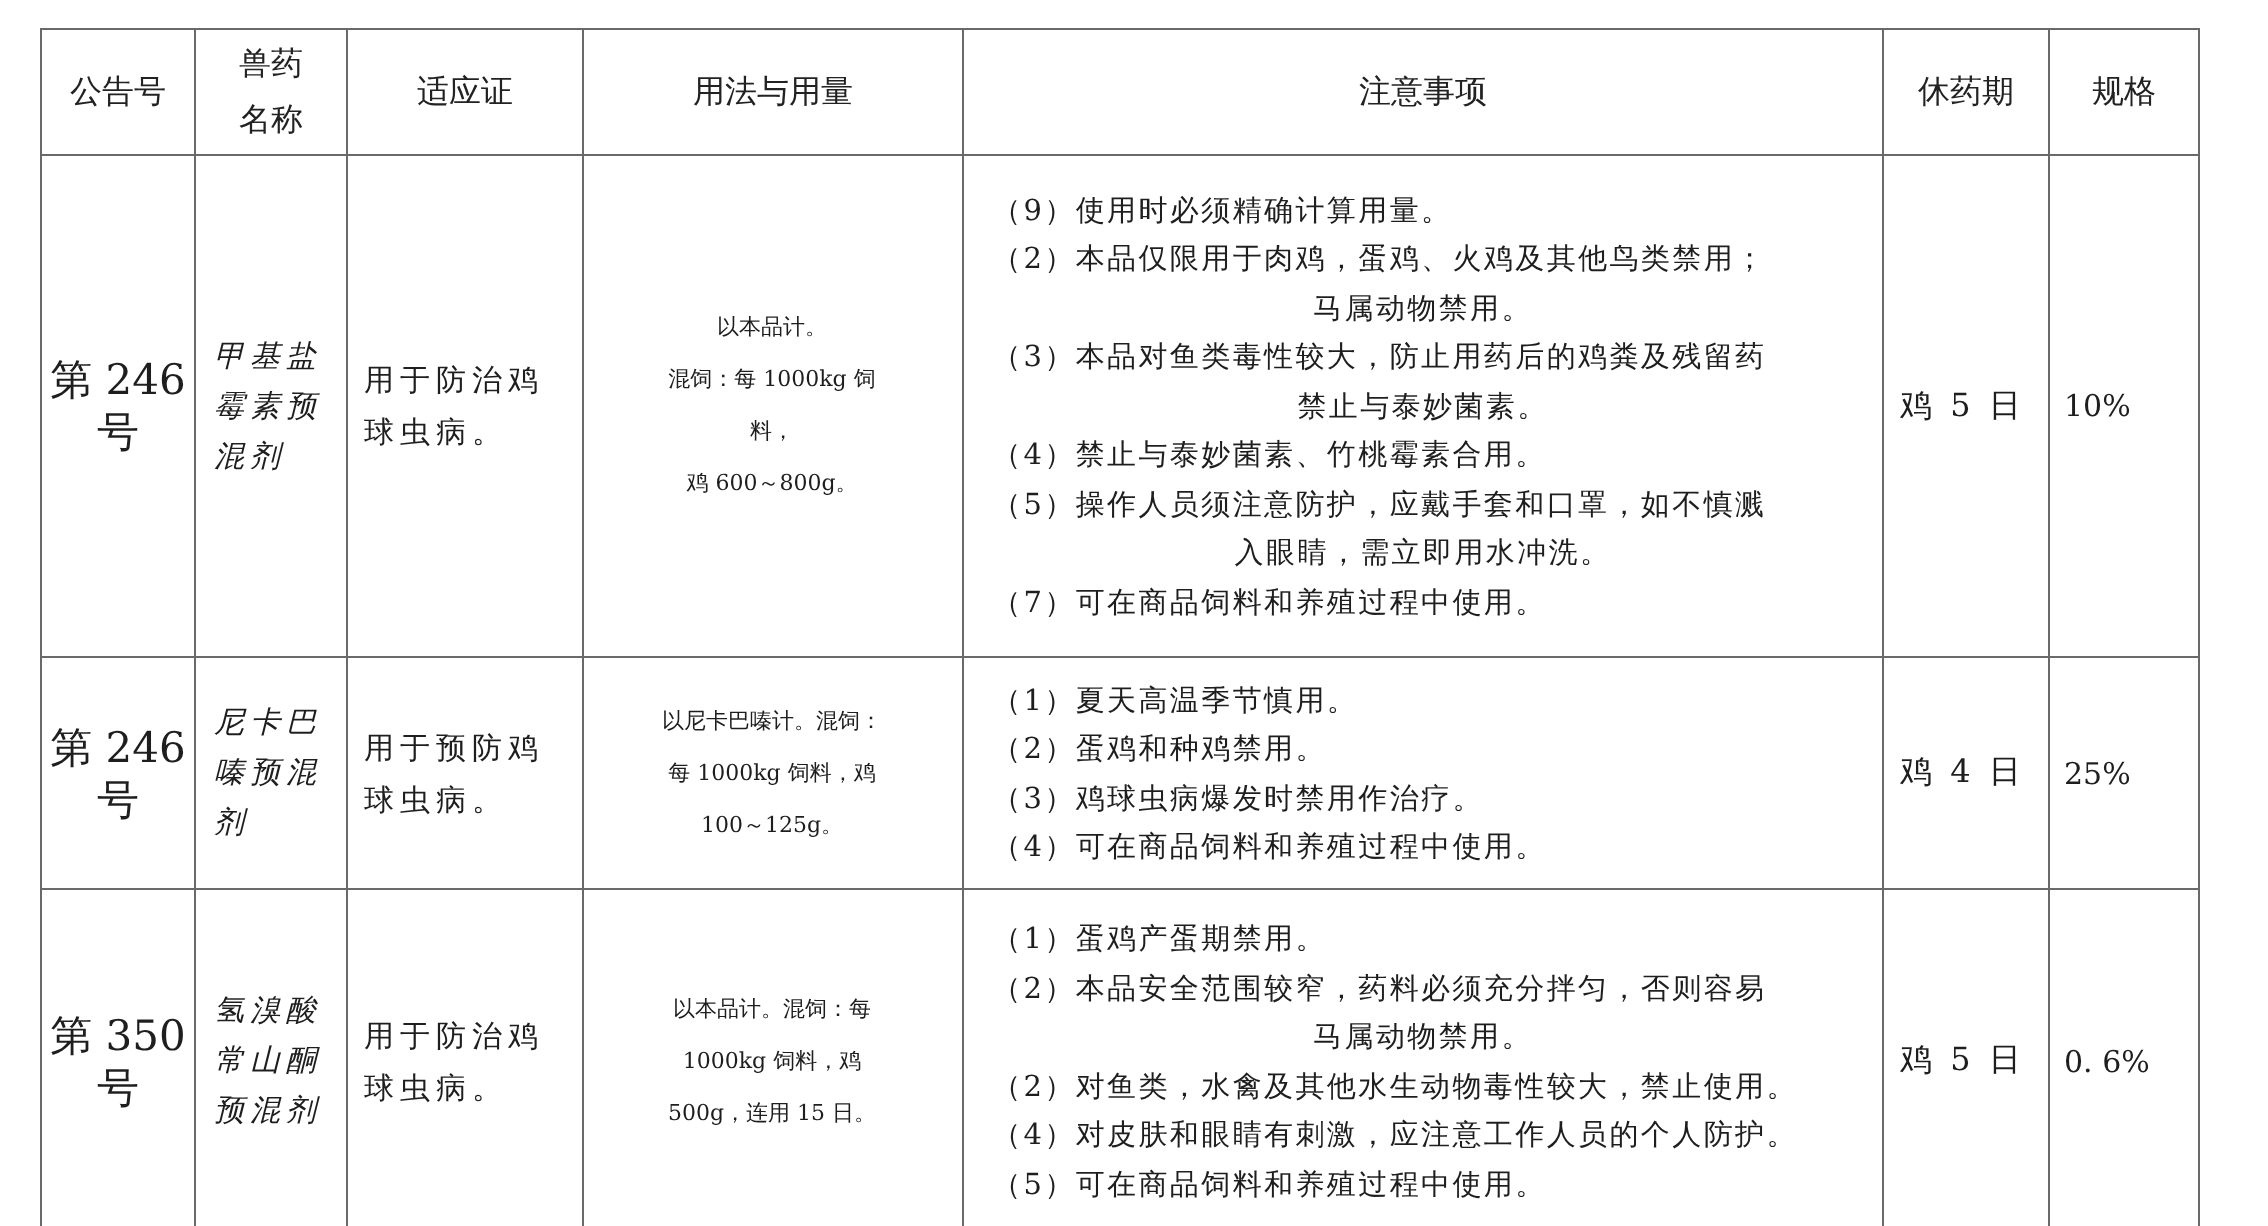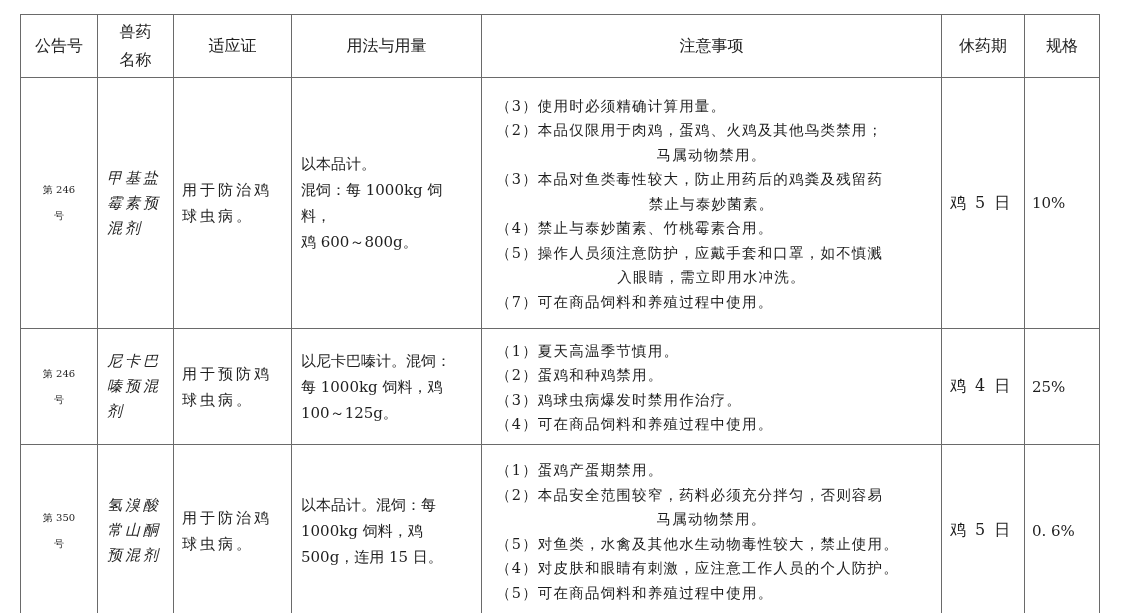--- a/index.html
+++ b/index.html
@@ -41,41 +41,42 @@
   .col-notice { width: 77px; }
   .col-name { width: 76px; }
   .col-ind { width: 118px; }
   .col-dose { width: 190px; }
   .col-note { width: 460px; }
   .col-wd { width: 83px; }
   .col-spec { width: 75px; }
 
   td.c-notice {
     text-align: center;
-    font-size: 10px;
+    font-size: 21px;
     line-height: 26px;
   }
   td.c-name {
     font-size: 15px;
     line-height: 25px;
     padding-left: 9px !important;
     letter-spacing: 3px;
     font-style: italic;
   }
   td.c-ind {
     font-size: 15px;
     line-height: 26px;
     padding-left: 8px !important;
     letter-spacing: 3px;
   }
   td.c-dose {
-    font-size: 15px;
+    font-size: 11px;
     line-height: 26px;
     padding-left: 9px !important;
     padding-right: 10px !important;
+    text-align: center;
   }
   td.c-note {
     font-size: 14.5px;
     line-height: 24.5px;
     padding: 4px 8px 2px 8px !important;
     vertical-align: middle;
   }
   td.c-note .note-line {
     display: block;
     text-indent: 6px;
@@ -142,21 +143,21 @@
         <span class="line">用于防治鸡</span>
         <span class="line">球虫病。</span>
       </td>
       <td class="c-dose">
         <span class="line">以本品计。</span>
         <span class="line">混饲：每 1000kg 饲</span>
         <span class="line">料，</span>
         <span class="line">鸡 600～800g。</span>
       </td>
       <td class="c-note">
-        <span class="note-line">（3）使用时必须精确计算用量。</span>
+        <span class="note-line">（9）使用时必须精确计算用量。</span>
         <span class="note-line">（2）本品仅限用于肉鸡，蛋鸡、火鸡及其他鸟类禁用；</span>
         <span class="note-line cont">马属动物禁用。</span>
         <span class="note-line">（3）本品对鱼类毒性较大，防止用药后的鸡粪及残留药</span>
         <span class="note-line cont">禁止与泰妙菌素。</span>
         <span class="note-line">（4）禁止与泰妙菌素、竹桃霉素合用。</span>
         <span class="note-line">（5）操作人员须注意防护，应戴手套和口罩，如不慎溅</span>
         <span class="note-line cont">入眼睛，需立即用水冲洗。</span>
         <span class="note-line">（7）可在商品饲料和养殖过程中使用。</span>
       </td>
       <td class="c-wd">鸡 5 日</td>
@@ -208,21 +209,21 @@
       </td>
       <td class="c-dose">
         <span class="line">以本品计。混饲：每</span>
         <span class="line">1000kg 饲料，鸡</span>
         <span class="line">500g，连用 15 日。</span>
       </td>
       <td class="c-note">
         <span class="note-line">（1）蛋鸡产蛋期禁用。</span>
         <span class="note-line">（2）本品安全范围较窄，药料必须充分拌匀，否则容易</span>
         <span class="note-line cont">马属动物禁用。</span>
-        <span class="note-line">（5）对鱼类，水禽及其他水生动物毒性较大，禁止使用。</span>
+        <span class="note-line">（2）对鱼类，水禽及其他水生动物毒性较大，禁止使用。</span>
         <span class="note-line">（4）对皮肤和眼睛有刺激，应注意工作人员的个人防护。</span>
         <span class="note-line">（5）可在商品饲料和养殖过程中使用。</span>
       </td>
       <td class="c-wd">鸡 5 日</td>
       <td class="c-spec">0. 6%</td>
     </tr>
   </tbody>
 </table>
 
 </body></html>

